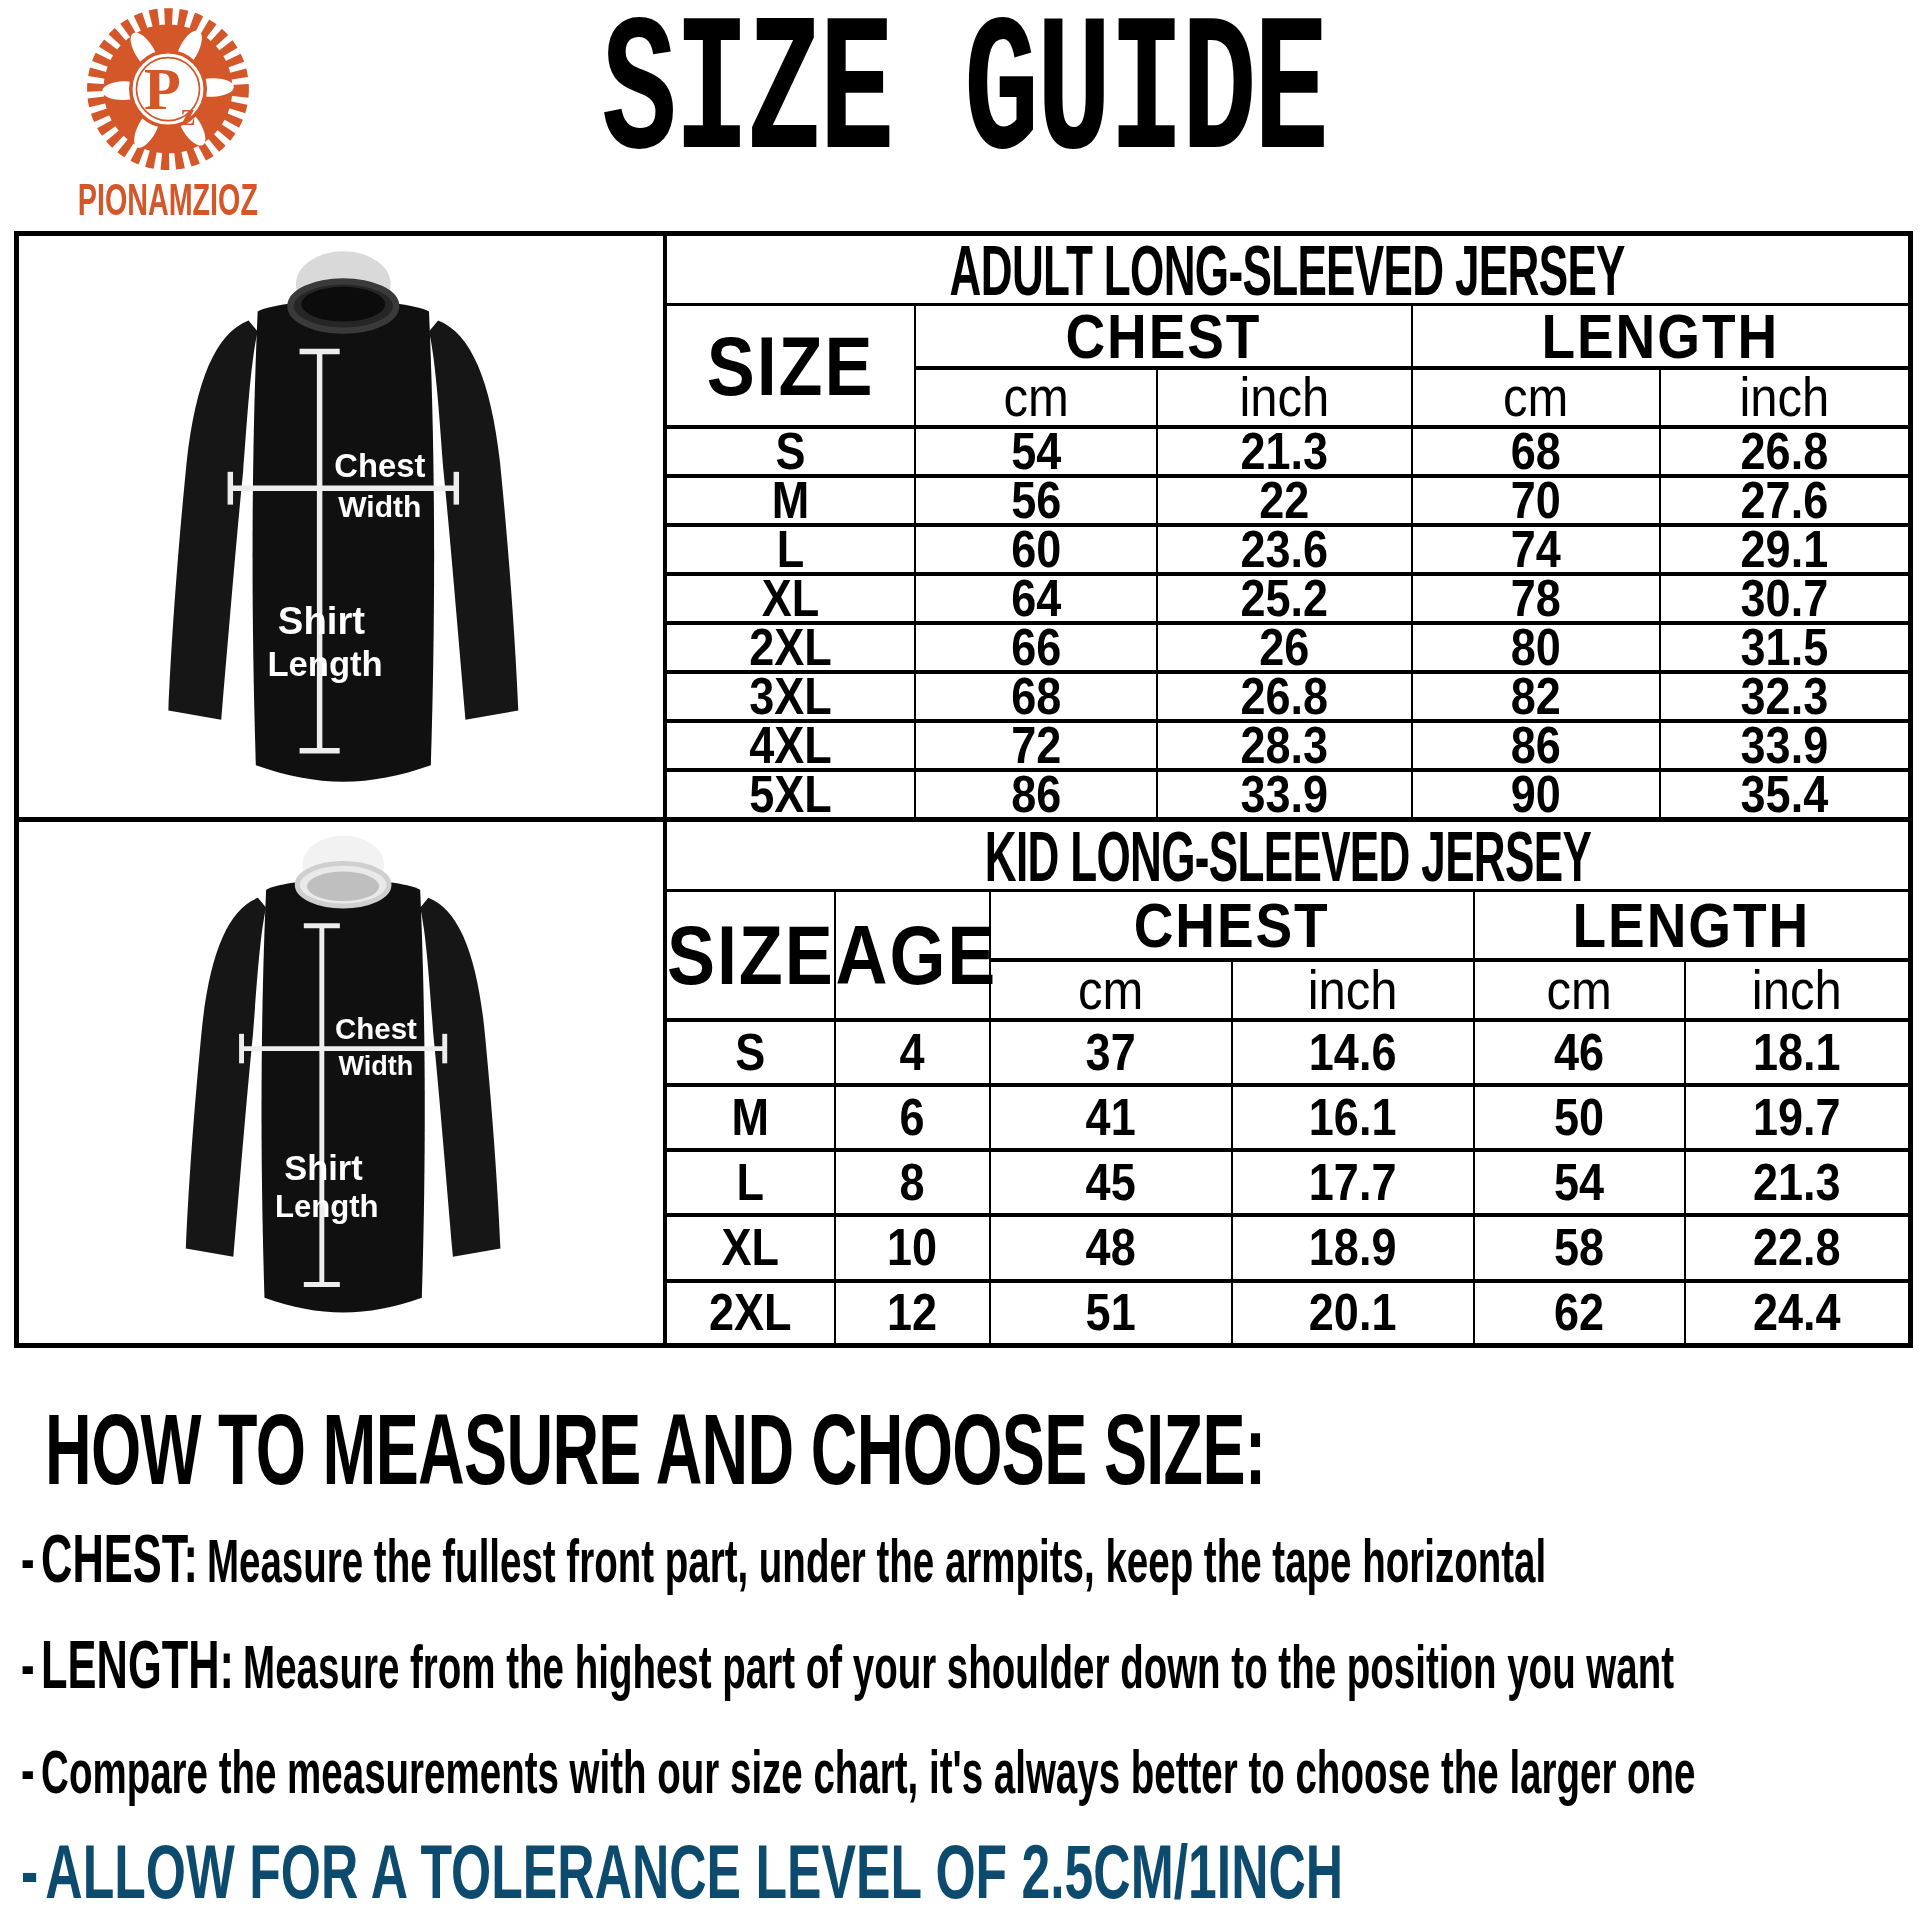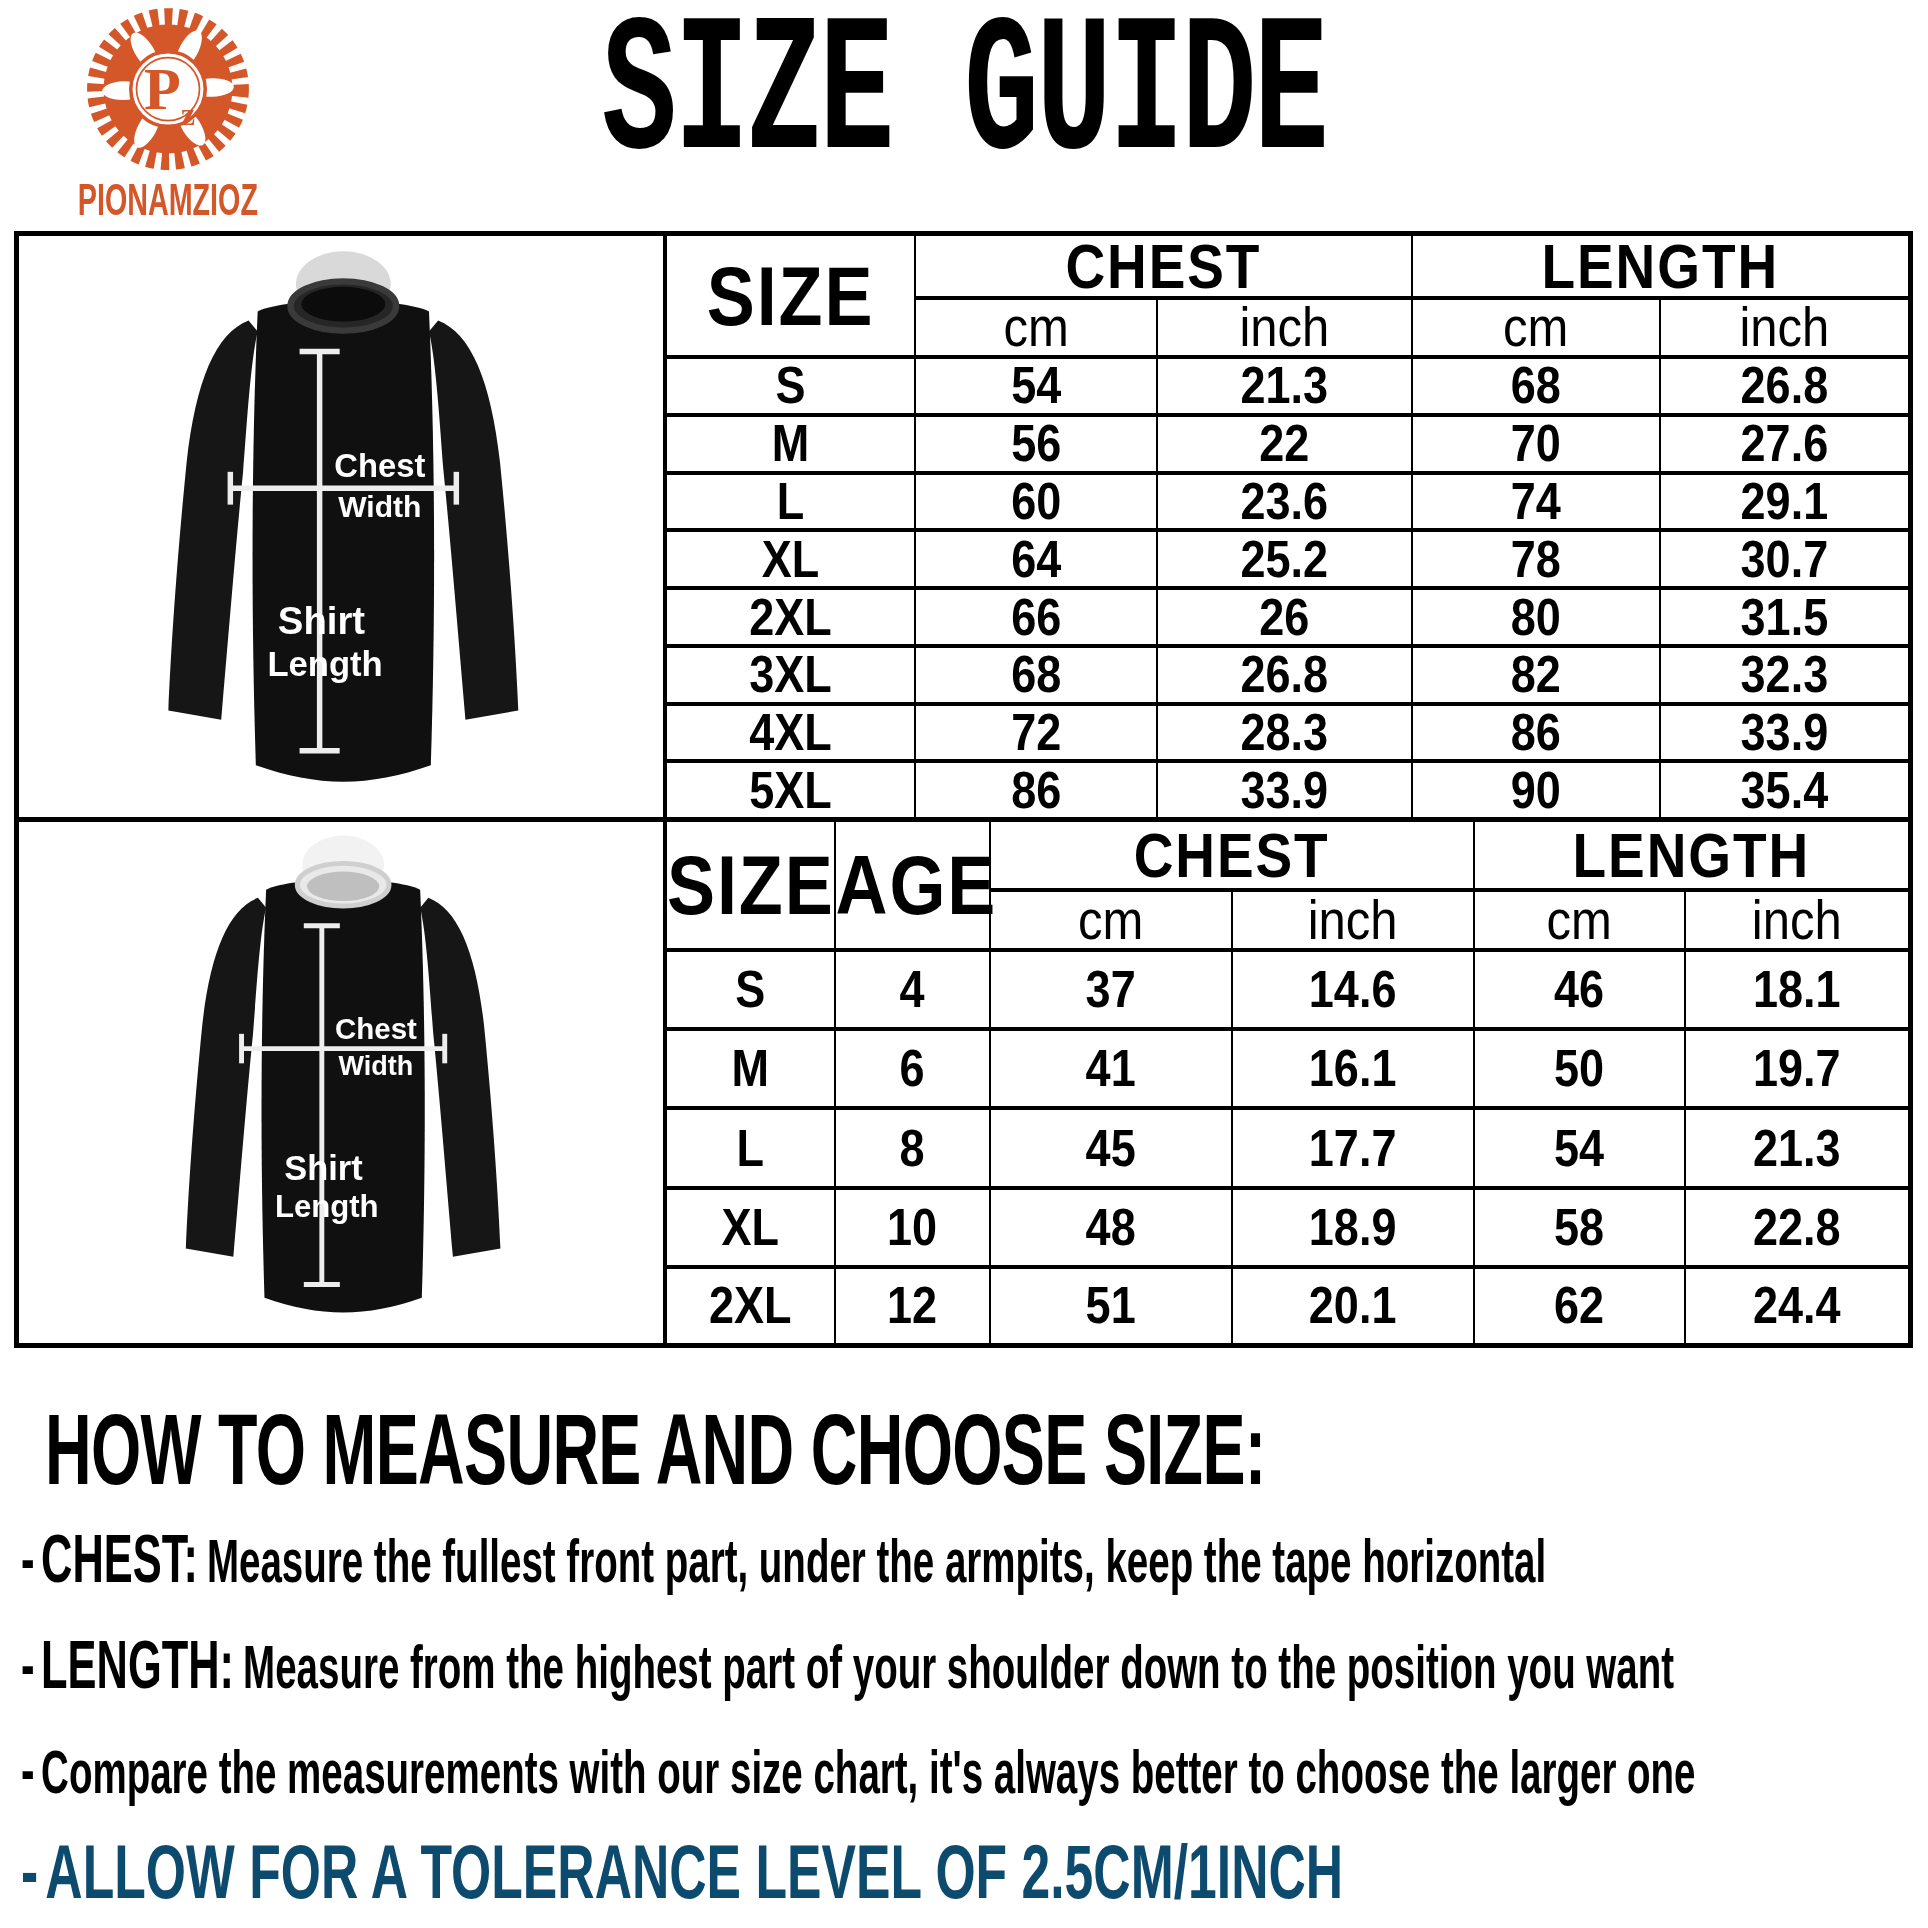--- a/index.html
+++ b/index.html
@@ -118,20 +118,23 @@
       </g>
       <text class="jersey-label" x="262" y="256" text-anchor="middle" font-size="36" font-weight="600">Chest</text>
       <text class="jersey-label" x="262" y="300" text-anchor="middle" font-size="33" font-weight="600">Width</text>
       <text class="jersey-label" x="198" y="428" text-anchor="middle" font-size="42" font-weight="600">Shirt</text>
       <text class="jersey-label" x="202" y="474" text-anchor="middle" font-size="38" font-weight="600">Length</text>
     </svg>
   </div>
 
   <div class="cell cell-adult">
     <div class="section">
+      <div class="section-title">
+        <span class="sq">ADULT LONG-SLEEVED JERSEY</span>
+      </div>
       <table class="size-table">
         <colgroup>
             <col style="width:20%">
             <col style="width:19.5%">
             <col style="width:20.5%">
             <col style="width:20%">
             <col style="width:20%">
           </colgroup>
         <tbody>
             <tr class="h1">
@@ -224,20 +227,23 @@
       </g>
       <text class="jersey-label" x="262" y="256" text-anchor="middle" font-size="36" font-weight="600">Chest</text>
       <text class="jersey-label" x="262" y="300" text-anchor="middle" font-size="33" font-weight="600">Width</text>
       <text class="jersey-label" x="198" y="428" text-anchor="middle" font-size="42" font-weight="600">Shirt</text>
       <text class="jersey-label" x="202" y="474" text-anchor="middle" font-size="38" font-weight="600">Length</text>
     </svg>
   </div>
 
   <div class="cell cell-kid">
     <div class="section">
+      <div class="section-title">
+        <span class="sq">KID LONG-SLEEVED JERSEY</span>
+      </div>
       <table class="size-table">
         <colgroup>
             <col style="width:13.5%">
             <col style="width:12.5%">
             <col style="width:19.5%">
             <col style="width:19.5%">
             <col style="width:17%">
             <col style="width:18%">
           </colgroup>
         <tbody>

